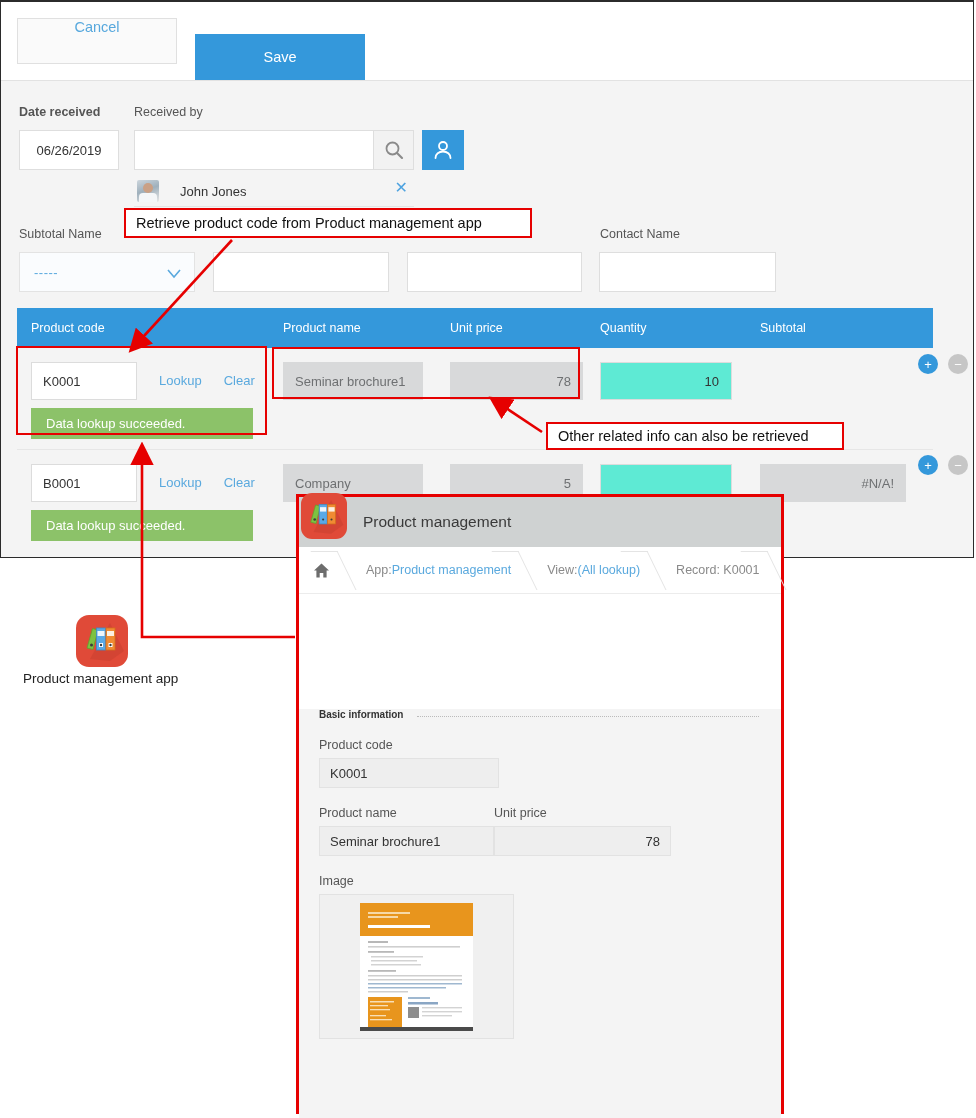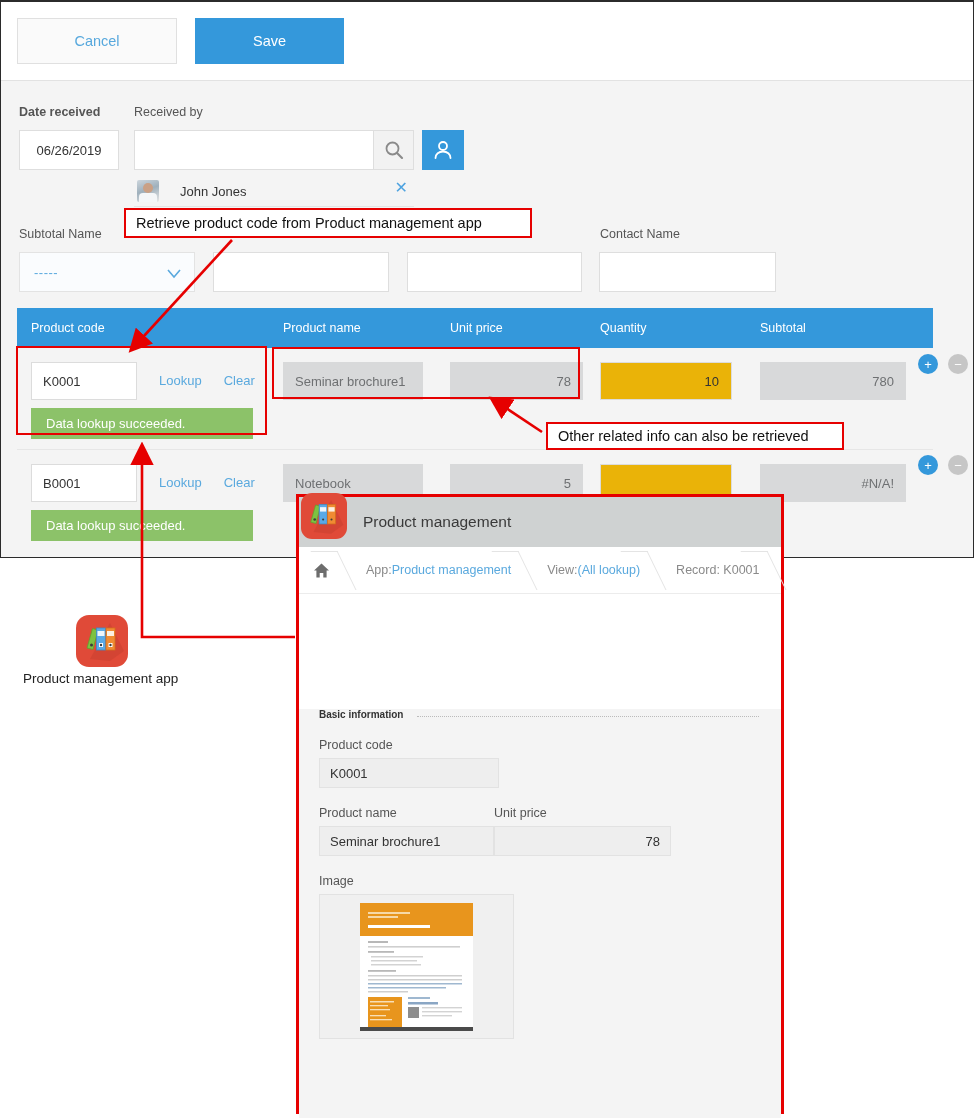--- a/index.html
+++ b/index.html
@@ -19,25 +19,25 @@
     border:1px solid #2b2b2b;border-top:2px solid #2b2b2b;
     background:#f4f4f4;box-sizing:border-box;
   }
   #toolbar{
     position:absolute;left:0;top:0;right:0;height:78px;
     background:#ffffff;border-bottom:1px solid #e2e2e2;
   }
   #cancel-btn{
     position:absolute;left:16px;top:16px;width:160px;height:46px;
     background:#fafafa;border:1px solid #e0e0e0;color:#57a8dd;
-    font-size:14.5px;display:flex;align-items:center;justify-content:center;
+    font-size:14.5px;display:flex;align-items:flex-start;justify-content:center;
     box-sizing:border-box;cursor:pointer;
   }
   #save-btn{
-    position:absolute;left:194px;top:16px;width:149px;height:46px;
+    position:absolute;left:194px;top:32px;width:170px;height:46px;
     background:#3498db;border:none;color:#ffffff;
     font-size:14.5px;display:flex;align-items:center;justify-content:center;
     box-sizing:border-box;cursor:pointer;
   }
 
   .fld-label{font-size:12.5px;color:#555;}
   .txt-input{
     background:#ffffff;border:1px solid #dedede;box-sizing:border-box;
     font-size:13px;color:#333;display:flex;align-items:center;
     padding:0 10px;
@@ -113,21 +113,21 @@
     position:absolute;left:14px;top:60px;width:222px;height:31px;background:#8cc269;
     color:#fff;font-size:13px;display:flex;align-items:center;padding-left:15px;
     box-sizing:border-box;
   }
   .ro-input{
     height:38px;background:#d8d9da;box-sizing:border-box;display:flex;
     align-items:center;padding:0 12px;font-size:13px;color:#6e7072;
   }
   .ro-input.right{justify-content:flex-end;}
   .wr-input{
-    height:38px;background:#eab308;border:1px solid #dcdcdc;box-sizing:border-box;
+    height:38px;background:#5eead4;border:1px solid #dcdcdc;box-sizing:border-box;
     display:flex;align-items:center;justify-content:flex-end;padding:0 12px;
     font-size:13px;color:#333;
   }
   .rowbtns{position:absolute;display:flex;gap:10px;}
   .cbtn{
     width:20px;height:20px;border-radius:50%;color:#fff;font-size:13px;
     display:flex;align-items:center;justify-content:center;cursor:pointer;line-height:1;
   }
   .cbtn.add{background:#3498db;}
   .cbtn.rem{background:#c6c6c6;}
@@ -266,34 +266,31 @@
       </div>
       <div class="cell c2">
         <div class="ro-input" style="width:140px;">Seminar brochure1</div>
       </div>
       <div class="cell c3">
         <div class="ro-input right" style="width:133px;">78</div>
       </div>
       <div class="cell c4">
         <div class="wr-input" style="width:132px;">10</div>
       </div>
-      <div class="cell c5">
-        <div class="ro-input right" style="width:146px;">780</div>
-      </div>
     </div>
 
     <div class="trow" style="height:101px;border-bottom:none;">
       <div class="cell c1 cell-pc">
         <div class="pc-input">B0001</div>
         <div class="lnk">Lookup</div>
         <div class="lnk">Clear</div>
         <div class="ok-msg">Data lookup succeeded.</div>
       </div>
       <div class="cell c2">
-        <div class="ro-input" style="width:140px;">Notebook</div>
+        <div class="ro-input" style="width:140px;">Company</div>
       </div>
       <div class="cell c3">
         <div class="ro-input right" style="width:133px;">5</div>
       </div>
       <div class="cell c4">
         <div class="wr-input" style="width:132px;"></div>
       </div>
       <div class="cell c5">
         <div class="ro-input right" style="width:146px;">#N/A!</div>
       </div>

